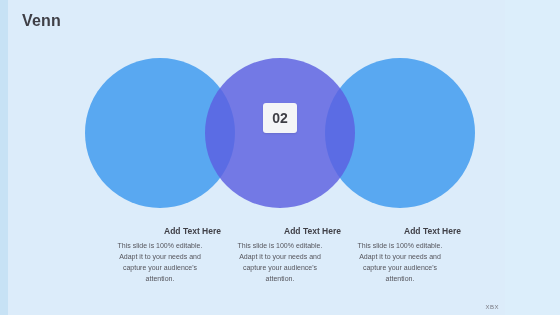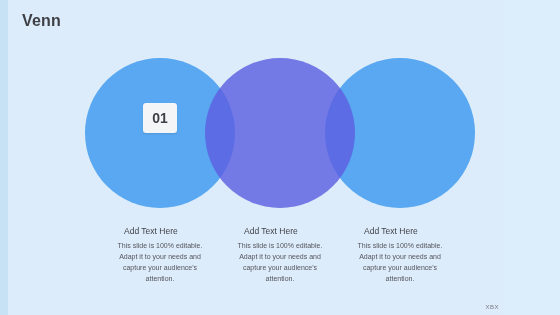--- a/index.html
+++ b/index.html
@@ -95,24 +95,24 @@
   .text-col {
     position: absolute;
     width: 122px;
     text-align: center;
   }
   .col-1 { left: 99px; }
   .col-2 { left: 219px; }
   .col-3 { left: 339px; }
   .col-head {
     font-size: 8.5px;
-    font-weight: normal;
+    font-weight: bold;
     color: #3f3f46;
     margin-bottom: 5px;
-    text-align: left;
+    text-align: right;
     padding-left: 25px;
   }
   .col-body {
     font-size: 7px;
     line-height: 1.55;
     color: #55555c;
     text-align: center;
     padding: 0 12px;
   }
   .footer-logo {
@@ -131,21 +131,21 @@
 
   <div class="left-bar"></div>
 
   <div class="title">Venn</div>
 
   <div class="venn-area">
     <div class="circle circle-a"></div>
     <div class="circle circle-c"></div>
     <div class="circle circle-b"></div>
 
-    <div class="num-badge badge-a">01</div>
+    <div class="num-badge badge-b">02</div>
   </div>
 
   <div class="texts">
     <div class="text-col col-1">
       <div class="col-head">Add Text Here</div>
       <div class="col-body">This slide is 100% editable. Adapt it to your needs and capture your audience's attention.</div>
     </div>
     <div class="text-col col-2">
       <div class="col-head">Add Text Here</div>
       <div class="col-body">This slide is 100% editable. Adapt it to your needs and capture your audience's attention.</div>

